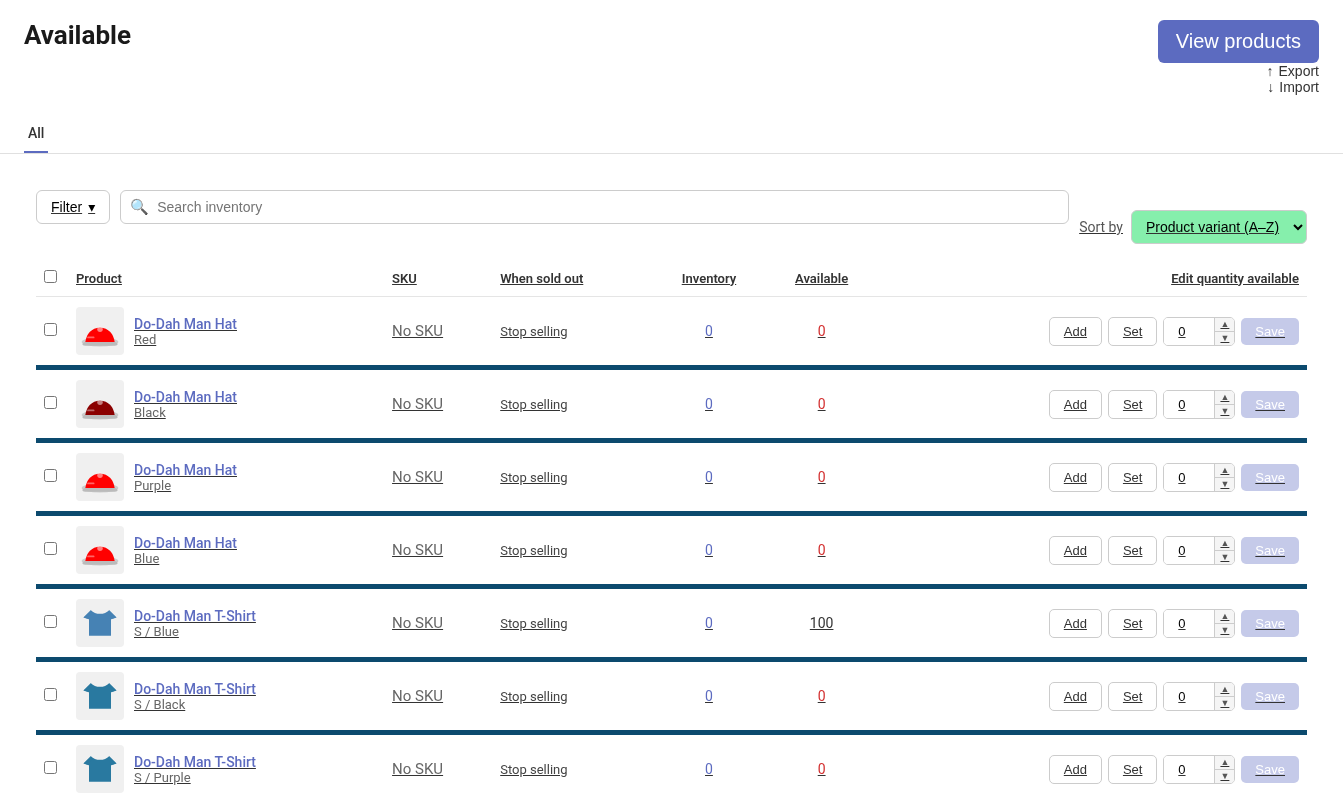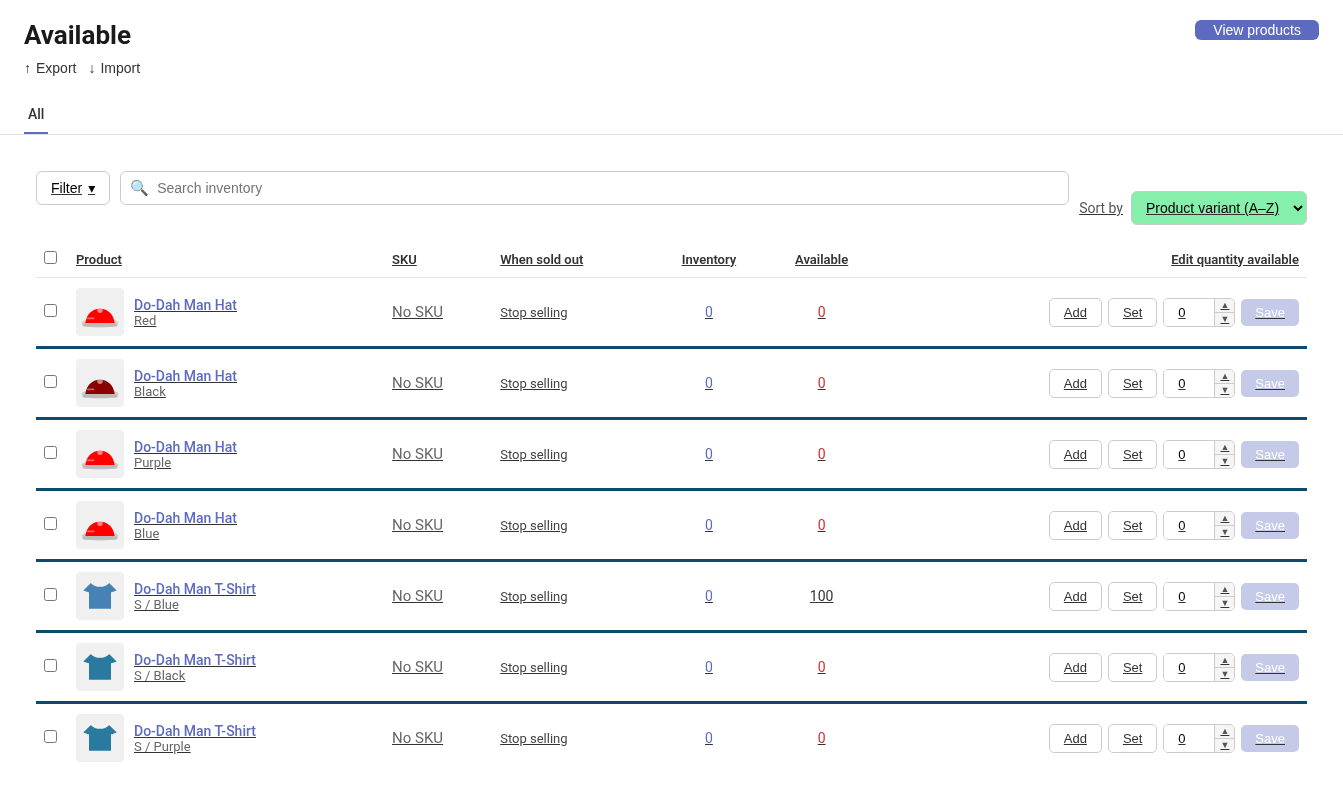--- a/index.html
+++ b/index.html
@@ -1,41 +1,41 @@
 <!DOCTYPE html>
 <html><head>
   <meta charset="utf-8">
   <style>
     * { box-sizing: border-box; margin: 0; padding: 0; }
     body { font-family: -apple-system, BlinkMacSystemFont, 'Segoe UI', Roboto, sans-serif; font-size: 14px; color: #333; background: #f6f6f7; }
     .page { background: #fff; min-height: 801px; }
     .header { padding: 20px 24px 12px; background: #fff; }
     .header h1 { font-size: 26px; font-weight: 700; color: #1a1a1a; margin-bottom: 10px; }
-    .header-actions { display: flex; align-items: flex-start; gap: 12px; }
+    .header-actions { display: flex; align-items: flex-end; gap: 0; flex-direction: column; }
     .header-top { display: flex; justify-content: space-between; align-items: flex-start; }
-    .btn-view-products { background: #5c6bc0; color: #fff; border: none; padding: 2px 18px; border-radius: 6px; font-size: 14px; font-weight: 500; cursor: pointer; }
+    .btn-view-products { background: #5c6bc0; color: #fff; border: none; padding: 10px 18px; border-radius: 6px; font-size: 20px; font-weight: 500; cursor: pointer; }
     .btn-export, .btn-import { background: none; border: none; color: #333; font-size: 14px; cursor: pointer; display: flex; align-items: center; gap: 5px; }
     .btn-export::before { content: '↑'; }
     .btn-import::before { content: '↓'; }
     .tabs { border-bottom: 1px solid #e0e0e0; padding: 0 24px; background: #fff; margin-top: 8px; }
     .tab { display: inline-block; padding: 10px 4px; margin-right: 16px; font-size: 14px; cursor: pointer; color: #333; border-bottom: 2px solid transparent; }
     .tab.active { border-bottom: 2px solid #5c6bc0; font-weight: 500; }
     .content { padding: 16px 36px; background: #fff; text-decoration: underline; }
     .toolbar { display: flex; align-items: center; gap: 10px; margin-bottom: 16px; }
     .btn-filter { background: #fff; border: 1px solid #ccc; padding: 8px 14px; border-radius: 6px; font-size: 14px; cursor: pointer; display: flex; align-items: center; gap: 6px; }
     .search-wrap { flex: 1; position: relative; }
     .search-wrap input { width: 100%; padding: 8px 12px 8px 36px; border: 1px solid #ccc; border-radius: 6px; font-size: 14px; outline: none; }
     .search-icon-pos { position: absolute; left: 10px; top: 50%; transform: translateY(-50%); color: #999; font-size: 15px; }
     .sort-wrap { display: flex; align-items: center; gap: 8px; font-size: 14px; color: #555; margin-top: 40px; }
     .sort-wrap select { border: 1px solid #ccc; padding: 7px 10px; border-radius: 6px; font-size: 14px; background: #86efac; cursor: pointer; }
     table { width: 100%; border-collapse: collapse; }
     thead th { text-align: left; font-weight: 600; font-size: 13px; color: #333; padding: 10px 8px; border-bottom: 1px solid #e5e5e5; }
     thead th.center { text-align: center; }
     thead th.right { text-align: right; }
-    tbody tr { border-bottom: 3px solid #0c4a6e; }
+    tbody tr { border-bottom: 5px solid #0c4a6e; }
     tbody tr:last-child { border-bottom: none; }
     tbody td { padding: 10px 8px; font-size: 14px; vertical-align: middle; }
     .product-cell { display: flex; align-items: center; gap: 10px; }
     .product-img { width: 48px; height: 48px; border-radius: 4px; overflow: hidden; display: flex; align-items: center; justify-content: center; background: #f0f0f0; }
     .product-img svg { width: 44px; height: 44px; }
     .product-name { color: #5c6bc0; font-weight: 500; text-decoration: none; font-size: 14px; cursor: pointer; }
     .product-variant { font-size: 13px; color: #666; }
     .sku-cell { color: #666; font-size: 15px; }
     .when-sold { color: #444; font-size: 13px; }
     .incoming-cell { text-align: center; color: #5c6bc0; }

